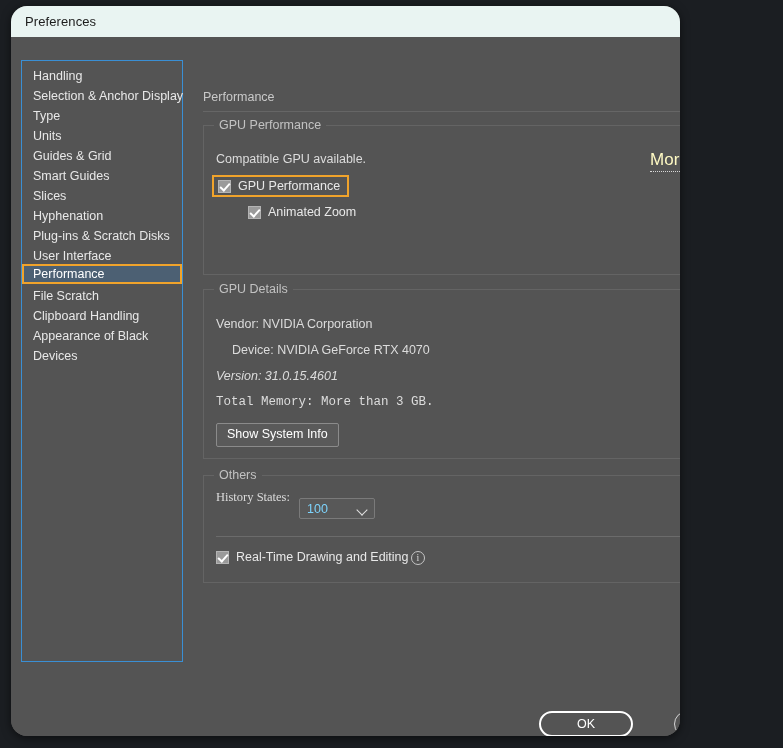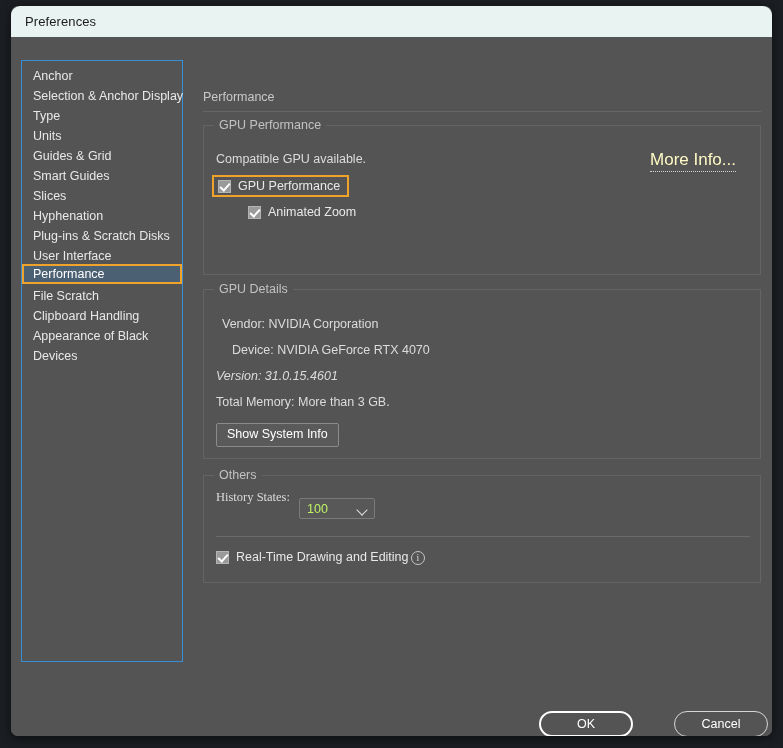--- a/index.html
+++ b/index.html
@@ -14,23 +14,23 @@
     overflow: hidden;
     font-family: "Liberation Sans", sans-serif;
     -webkit-font-smoothing: antialiased;
   }
 
   
   .window {
     position: absolute;
     left: 11px;
     top: 6px;
-    width: 761px;
+    width: 669px;
     height: 730px;
-    border-radius: 7px;
+    border-radius: 16px;
     background: #545454;
     overflow: hidden;
     box-shadow: 0 2px 10px rgba(0,0,0,0.55);
   }
   .titlebar {
     height: 31px;
     background: #e9f4f2;
     border-top-left-radius: 9px;
     border-top-right-radius: 9px;
     display: flex;
@@ -208,21 +208,21 @@
     border: 1px solid #7a7a7a;
     border-radius: 2px;
     box-sizing: border-box;
     cursor: pointer;
   }
   .select-value {
     position: absolute;
     left: 7px;
     top: 3px;
     font-size: 12.5px;
-    color: #bef264;
+    color: #7dd3fc;
   }
   .select-chevron {
     position: absolute;
     right: 8px;
     top: 7px;
     width: 7px;
     height: 7px;
     border: solid #e0e0e0;
     border-width: 0 1.6px 1.6px 0;
     transform: rotate(45deg);
@@ -273,21 +273,21 @@
 
 <div class="window">
 
   <div class="titlebar">
     <span class="titlebar-text">Preferences</span>
   </div>
 
   <div class="body-area">
 
     <div class="sidebar">
-      <div class="side-item">Anchor</div>
+      <div class="side-item">Handling</div>
       <div class="side-item">Selection &amp; Anchor Display</div>
       <div class="side-item">Type</div>
       <div class="side-item">Units</div>
       <div class="side-item">Guides &amp; Grid</div>
       <div class="side-item">Smart Guides</div>
       <div class="side-item">Slices</div>
       <div class="side-item">Hyphenation</div>
       <div class="side-item">Plug-ins &amp; Scratch Disks</div>
       <div class="side-item">User Interface</div>
       <div class="side-item selected">Performance</div>
@@ -316,24 +316,24 @@
 
         <div class="cb-row" style="left:44px; top:79px;">
           <span class="cb-box checked"></span>
           <span class="cb-label">Animated Zoom</span>
         </div>
       </div>
 
       <div class="group" id="group-gpu-details">
         <div class="group-legend">GPU Details</div>
 
-        <div class="static-text" style="left:12px; top:27px;margin-left:6px;">Vendor: NVIDIA Corporation</div>
+        <div class="static-text" style="left:12px; top:27px;">Vendor: NVIDIA Corporation</div>
         <div class="static-text" style="left:28px; top:53px;">Device: NVIDIA GeForce RTX 4070</div>
         <div class="static-text" style="left:12px; top:79px;font-style:italic;">Version: 31.0.15.4601</div>
-        <div class="static-text" style="left:12px; top:105px;">Total Memory:  More than 3 GB.</div>
+        <div class="static-text" style="left:12px; top:105px;font-family:Liberation Mono, monospace;">Total Memory:  More than 3 GB.</div>
 
         <button class="btn-rect" style="left:12px; top:133px;">Show System Info</button>
       </div>
 
       <div class="group" id="group-others">
         <div class="group-legend">Others</div>
 
         <div class="static-text" style="left:12px; top:14px;font-family:Liberation Serif, serif;">History States:</div>
 
         <div class="select-wrap" style="left:95px; top:22px;">

